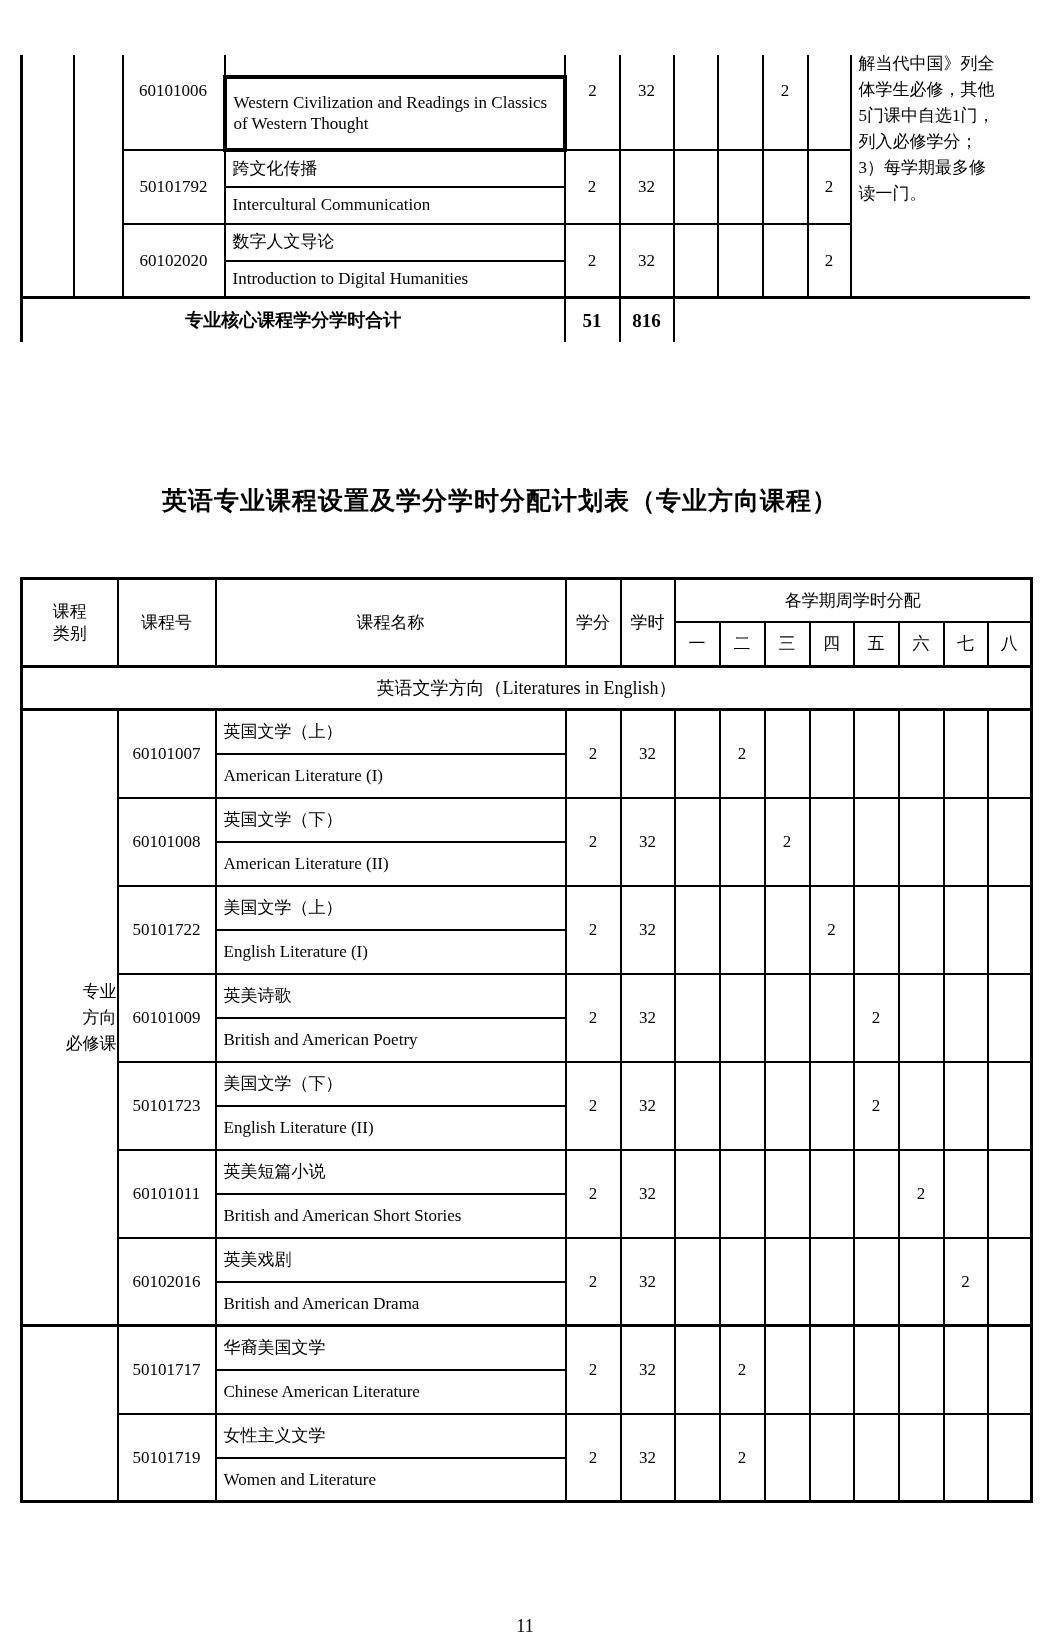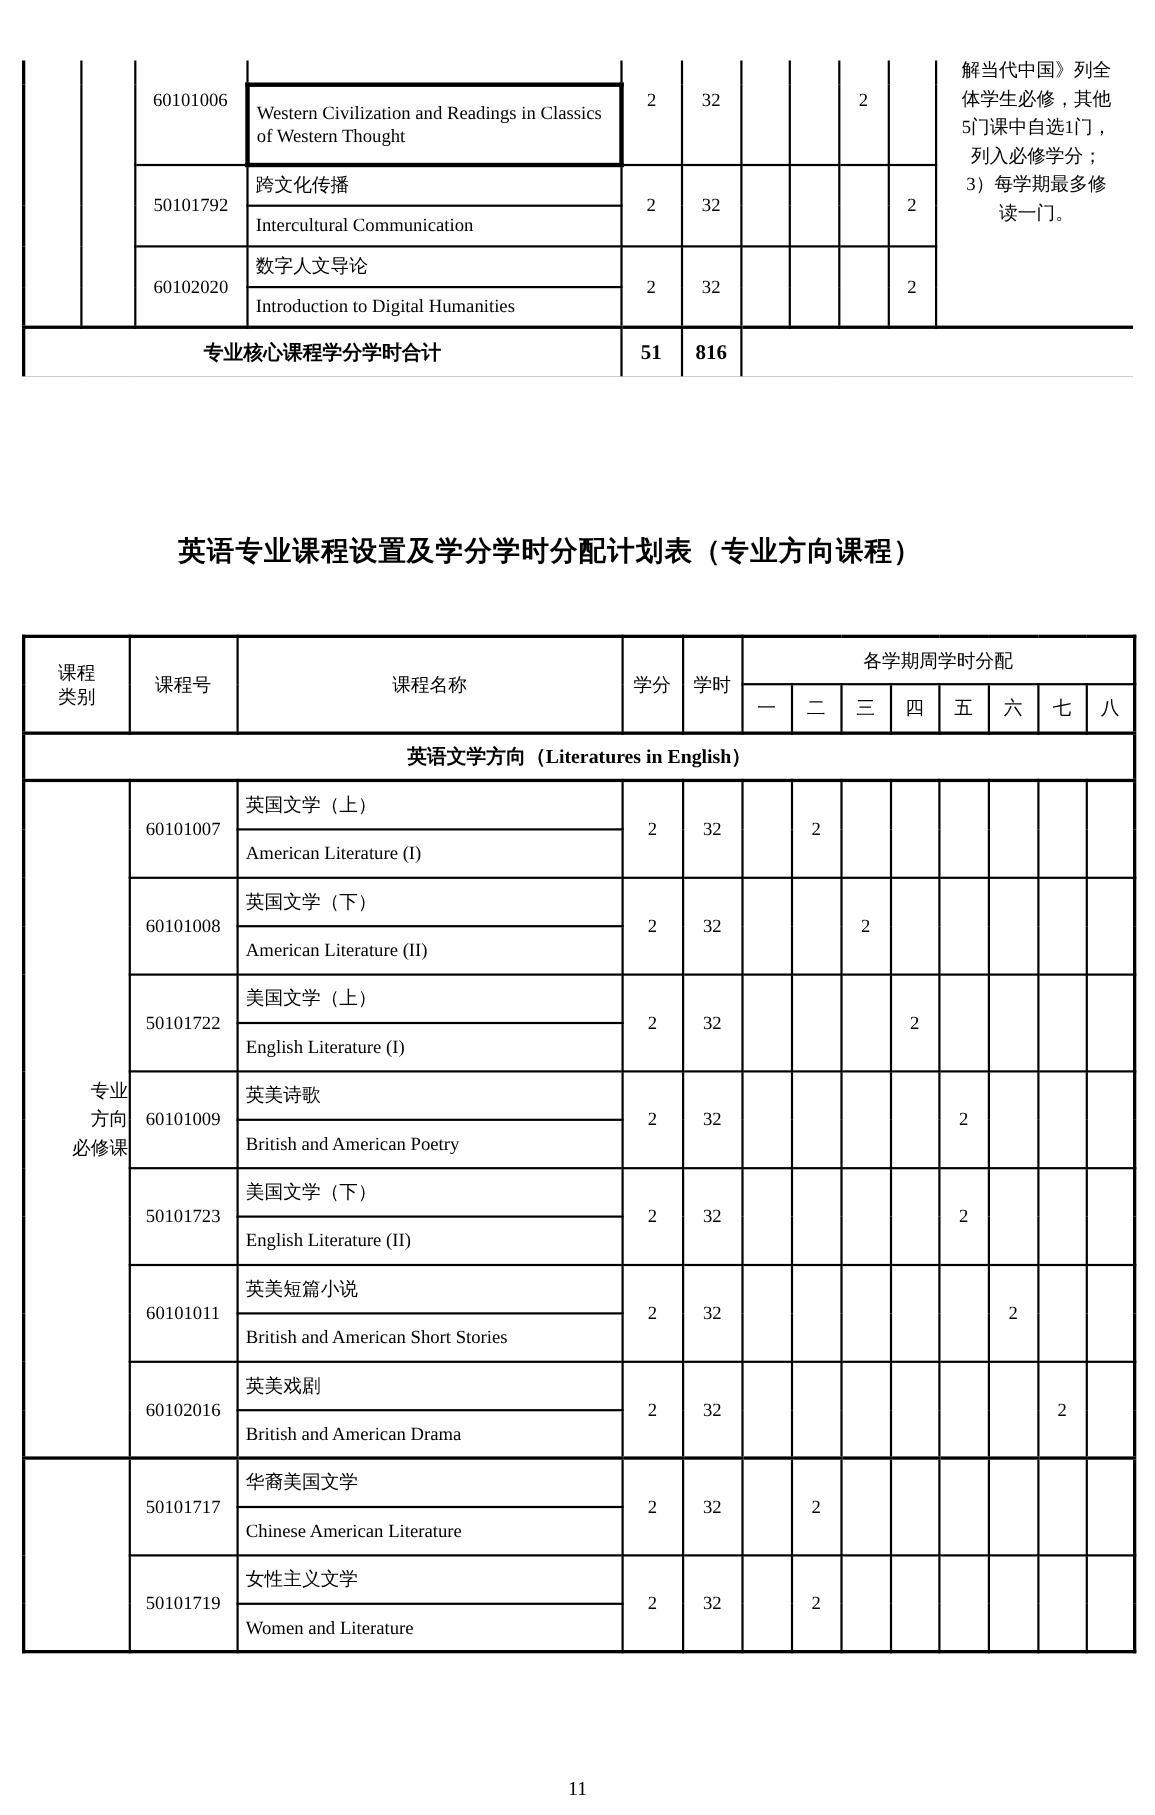--- a/index.html
+++ b/index.html
@@ -8,34 +8,34 @@
   table{border-collapse:collapse;table-layout:fixed;}
   td{border:2px solid #000;padding:0;font-size:17px;vertical-align:middle;overflow:hidden;
      line-height:1.25;}
   
   .clip-top{position:absolute;left:20px;top:55px;width:1010px;height:287px;overflow:hidden;}
   #core-table{width:1010px;margin-top:-25px;border:3px solid #000;}
   
   .code,.num,.sem{text-align:center;}
   .name{text-align:left;padding-left:7px;}
   .boldbox{border:4px solid #000;}
-  .notes{vertical-align:top;text-align:center;padding:18px 4px 0 7px;line-height:26px;}
+  .notes{vertical-align:top;text-align:left;padding:18px 4px 0 7px;line-height:26px;}
   .sum-row td{border-top:3px solid #000;}
   .sum-label{font-family:Liberation Sans, sans-serif;font-weight:bold;
              text-align:center;font-size:18px;}
   .bold{font-weight:bold;font-size:19px;}
   
   .doc-title{position:absolute;left:0;top:484px;width:1000px;text-align:center;
              font-family:"Liberation Sans","DejaVu Sans",sans-serif;
              font-weight:bold;font-size:25px;letter-spacing:1px;}
   
   #dir-table{position:absolute;left:20px;top:577px;width:1010px;border:3px solid #000;}
   #dir-table .hdr{text-align:center;}
   .section-row td{text-align:center;border-top:3px solid #000;border-bottom:3px solid #000;
-                  font-size:18px;font-weight:bold;}
+                  font-size:18px;}
   .cat-label{text-align:right;line-height:26px;}
   .group-split td{border-top:3px solid #000;}
   
   .page-num{position:absolute;left:0;top:1616px;width:1050px;text-align:center;font-size:18px;}
 </style>
 </head>
 <body>
 
 <div class="page">
 

